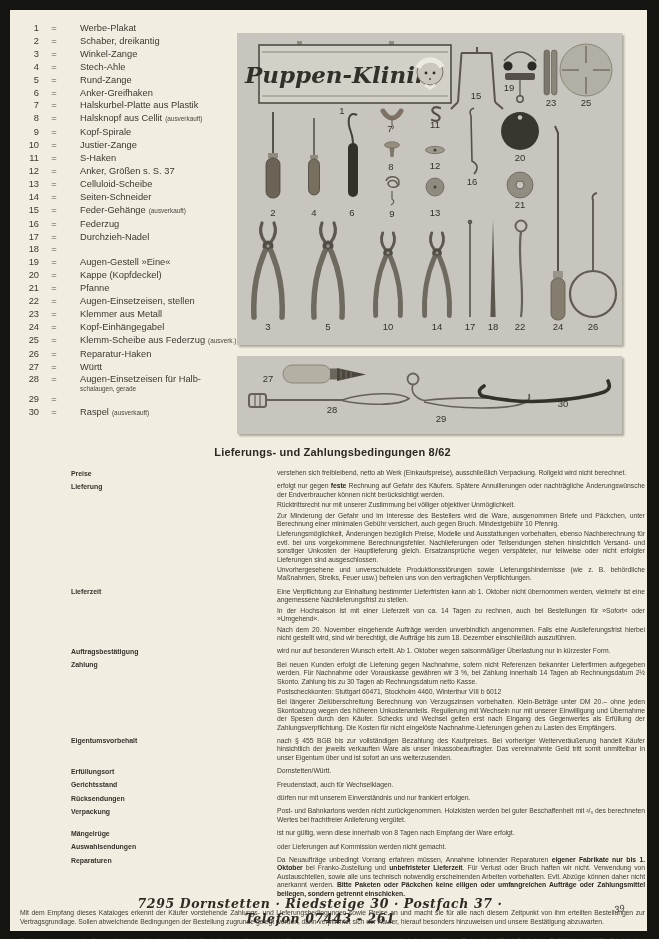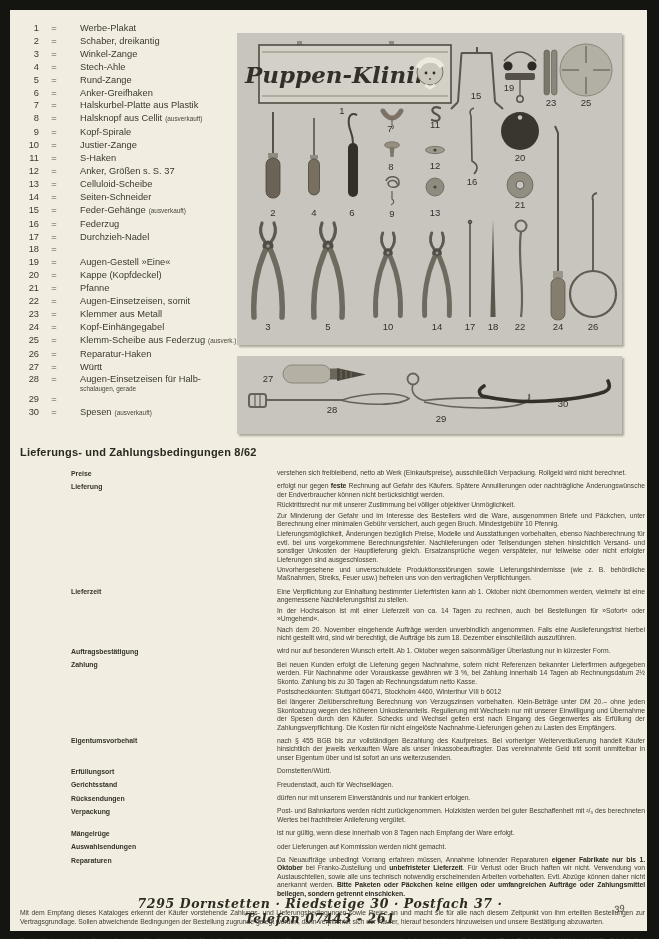--- a/index.html
+++ b/index.html
@@ -20,21 +20,21 @@
 
   
   .photo{position:absolute;background:#c7c5be;box-shadow:2px 2px 2px rgba(60,58,50,.4);}
   .photo1{left:227px;top:23px;width:385px;height:312px;}
   .photo2{left:227px;top:346px;width:385px;height:78px;}
   .photo svg{position:absolute;left:0;top:0;}
   .plabel{position:absolute;transform:translate(-50%,-50%);font-size:9.5px;color:#33302a;}
 
   
   .terms{position:absolute;left:10px;top:436px;width:625px;color:#403d35;}
-  .terms h1{font-size:11px;font-weight:bold;text-align:left;margin:0 0 11px 0;color:#2b2822;letter-spacing:.2px;}
+  .terms h1{font-size:11px;font-weight:bold;text-align:center;margin:0 0 11px 0;color:#2b2822;letter-spacing:.2px;}
   .sect{display:flex;padding-left:51px;margin-bottom:3px;}
   .s-label{width:206px;flex:none;font-weight:bold;font-size:6.9px;padding-top:.5px;color:#35322b;}
   .s-body{width:368px;font-size:6.8px;line-height:8.4px;text-align:justify;letter-spacing:-.05px;}
   .s-body p{margin:0 0 2px 0;}
   .s-body b{color:#2b2822;}
   .closing{margin-top:9px;font-size:6.8px;line-height:8.6px;text-align:justify;letter-spacing:-.05px;}
   .legal{position:relative;margin-top:10px;font-weight:bold;font-size:6.8px;line-height:9px;color:#2f2c26;padding-right:4px;}
   .legal .credit{position:absolute;right:0;bottom:0;font-weight:normal;color:#403d35;}
 
   
@@ -215,21 +215,21 @@
           <span class="eq">=</span>
           <span class="lblwrap">
             <span class="lbl">Pfanne</span>
             
           </span>
         </div>
         <div class="row">
           <span class="num">22</span>
           <span class="eq">=</span>
           <span class="lblwrap">
-            <span class="lbl">Augen-Einsetzeisen, somit</span>
+            <span class="lbl">Augen-Einsetzeisen, stellen</span>
             
           </span>
         </div>
         <div class="row">
           <span class="num">23</span>
           <span class="eq">=</span>
           <span class="lblwrap">
             <span class="lbl">Klemmer aus Metall</span>
             
           </span>
@@ -275,21 +275,21 @@
           </span>
         </div>
         <div class="row">
           <span class="num">29</span>
           <span class="eq">=</span>
         </div>
         <div class="row">
           <span class="num">30</span>
           <span class="eq">=</span>
           <span class="lblwrap">
-            <span class="lbl">Spesen</span><span class="note">(ausverkauft)</span>
+            <span class="lbl">Raspel</span><span class="note">(ausverkauft)</span>
             
           </span>
         </div>
       </div>
 
     <div class="photo photo1">
       <svg width="385" height="312" viewBox="0 0 385 312">
         <defs>
           <g id="plier">
             <path d="M-6,-24 Q-10,-14 -3,-5 M6,-24 Q10,-14 3,-5" stroke="#5d5950" stroke-width="3.2" fill="none" stroke-linecap="round"></path>

